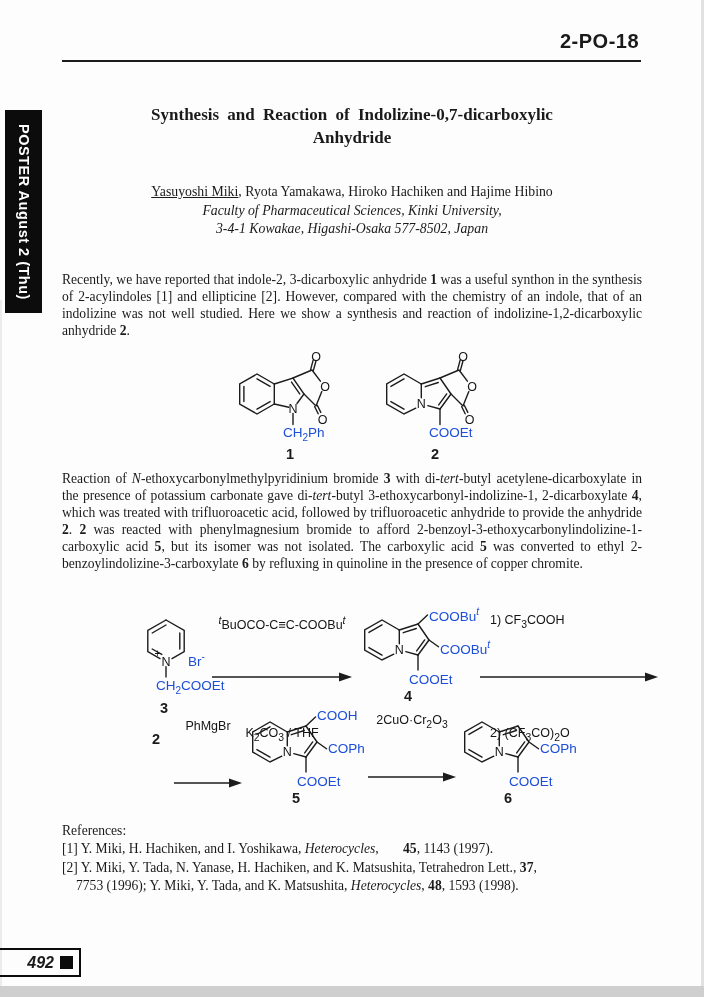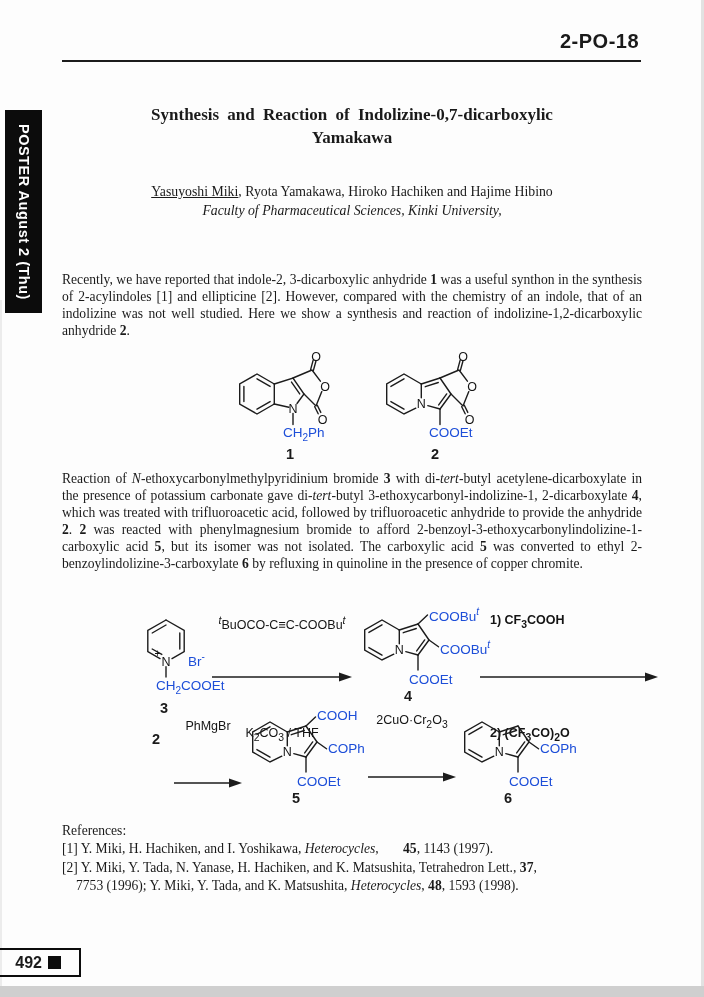--- a/index.html
+++ b/index.html
@@ -36,31 +36,31 @@
   .compound svg{position:absolute;left:0;top:0;}
   .chem{position:absolute;font-family:"Liberation Sans",sans-serif;font-size:13.5px;
         white-space:nowrap;color:#1d4ed8;}
   .chem sub,.chem sup{font-size:10px;}
   .cnum{position:absolute;font-family:"Liberation Sans",sans-serif;font-weight:bold;
         font-size:14.5px;text-align:center;width:24px;}
   .arrowblk{position:absolute;display:flex;flex-direction:column;align-items:center;
         font-family:"Liberation Sans",sans-serif;font-size:12.5px;color:#141414;gap:42px;}
   .arrowblk .txt{height:17px;line-height:17px;white-space:nowrap;}
   .arrowblk.leftalign{align-items:flex-start;}
-  .arrowblk.leftalign .txt{padding-left:10px;font-weight:bold;}
+  .arrowblk.leftalign .txt{padding-left:10px;}
   .rnum{position:absolute;font-family:"Liberation Sans",sans-serif;font-weight:bold;font-size:14.5px;}
   
   .bond{stroke:#1c1c1c;stroke-width:1.4;fill:none;stroke-linecap:round;}
   .atom{font-family:"Liberation Sans",sans-serif;font-size:12.5px;fill:#141414;
         text-anchor:middle;dominant-baseline:central;}
   .charge{font-size:10px;}
   .ahead{fill:#1c1c1c;}
   
   .pagebox{left:0;top:948px;width:81px;height:29px;border:2.5px solid #0c0c0c;border-left:none;
-        box-sizing:border-box;display:flex;align-items:center;justify-content:flex-end;gap:6px;padding-right:18px;}
+        box-sizing:border-box;display:flex;align-items:center;justify-content:flex-end;gap:6px;padding-right:6px;font-style:italic;}
   .pagebox .num{font-family:"Liberation Sans",sans-serif;font-weight:bold;font-size:16px;}
   .pagebox .sq{width:13px;height:13px;background:#0c0c0c;display:inline-block;}
 </style>
 </head>
 <body>
 
 <div class="page">
 
   <div class="abs edge-right"></div>
   <div class="abs edge-left"></div>
@@ -68,24 +68,25 @@
 
   <div class="abs session-code">2-PO-18</div>
   <div class="abs rule"></div>
 
   <div class="abs sidebar">
     <span>POSTER August 2 (Thu)</span>
   </div>
 
   <div class="abs title">
     <div>Synthesis and Reaction of Indolizine-0,7-dicarboxylic</div>
-    <div>Yamakawa</div>
+    <div>Anhydride</div>
   </div>
   <div class="abs authors"><span style="text-decoration: underline;">Yasuyoshi Miki</span><span>, Ryota Yamakawa, Hiroko Hachiken and Hajime Hibino</span></div>
   <div class="abs affil affil1">Faculty of Pharmaceutical Sciences, Kinki University,</div>
+  <div class="abs affil affil2">3-4-1 Kowakae, Higashi-Osaka 577-8502, Japan</div>
 
   <div class="abs para p1"><span>Recently, we have reported that indole-2, 3-dicarboxylic anhydride </span><span style="font-weight: bold;">1</span><span> was a useful synthon in the synthesis of 2-acylindoles [1] and ellipticine [2].  However, compared with the chemistry of an indole, that of an indolizine was not well studied.  Here we show a synthesis and reaction of indolizine-1,2-dicarboxylic anhydride </span><span style="font-weight: bold;">2</span><span>.</span></div>
   <div class="abs para p2"><span>Reaction of </span><span style="font-style: italic;">N</span><span>-ethoxycarbonylmethylpyridinium bromide </span><span style="font-weight: bold;">3</span><span> with di-</span><span style="font-style: italic;">tert</span><span>-butyl acetylene-dicarboxylate in the presence of potassium carbonate gave di-</span><span style="font-style: italic;">tert</span><span>-butyl 3-ethoxycarbonyl-indolizine-1, 2-dicarboxylate </span><span style="font-weight: bold;">4</span><span>, which was treated with trifluoroacetic acid, followed by trifluoroacetic anhydride to provide the anhydride </span><span style="font-weight: bold;">2</span><span>.  </span><span style="font-weight: bold;">2</span><span> was reacted with phenylmagnesium bromide to afford 2-benzoyl-3-ethoxycarbonylindolizine-1-carboxylic acid </span><span style="font-weight: bold;">5</span><span>, but its isomer was not isolated.  The carboxylic acid </span><span style="font-weight: bold;">5</span><span> was converted to ethyl 2-benzoylindolizine-3-carboxylate </span><span style="font-weight: bold;">6</span><span> by refluxing in quinoline in the presence of copper chromite.</span></div>
 
   <div class="compound" style="left:227px;top:350px;width:150px;height:115px">
     <svg width="150" height="115" viewBox="0 0 150 115">
       <path class="bond" d="M47.3,34 L30,24 L12.7,34 L12.7,54 L30,64 L47.3,54"></path>
       <path class="bond" d="M47.3,34 L47.3,54"></path>
       <path class="bond" d="M43.1,36.4 L30,28.8 M16.9,36.4 L16.9,51.6 M30,59.2 L43.1,51.6"></path>
       <path class="bond" d="M47.3,34 L66,28 L77,44 L70,53.5 M61.8,57.2 L47.3,54"></path>

